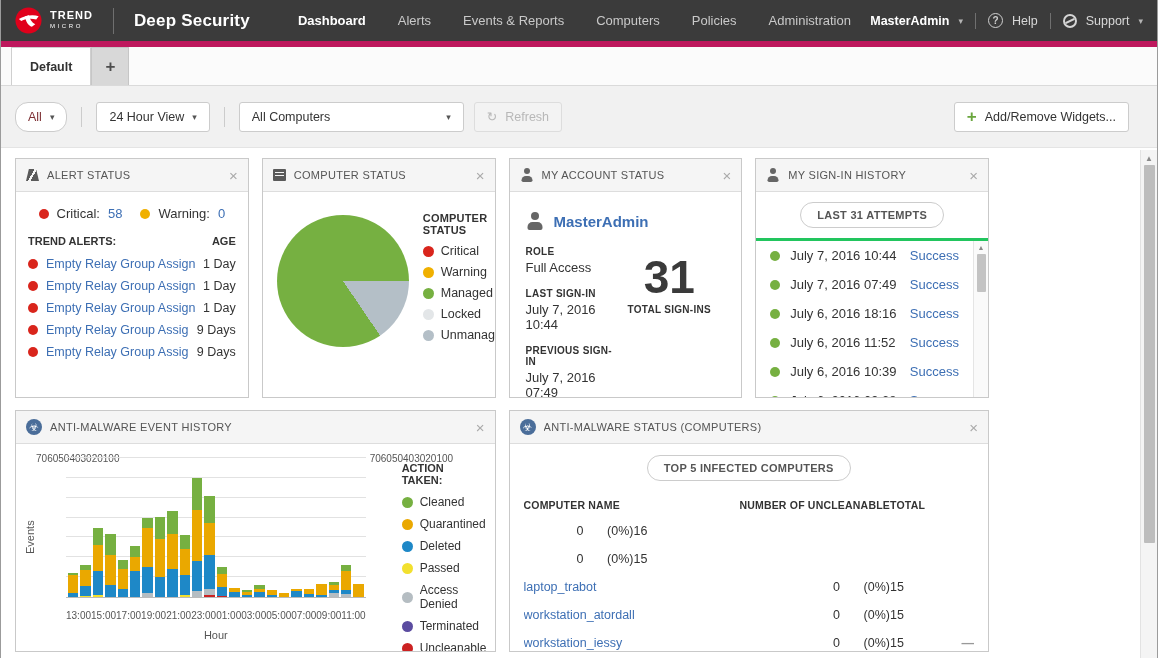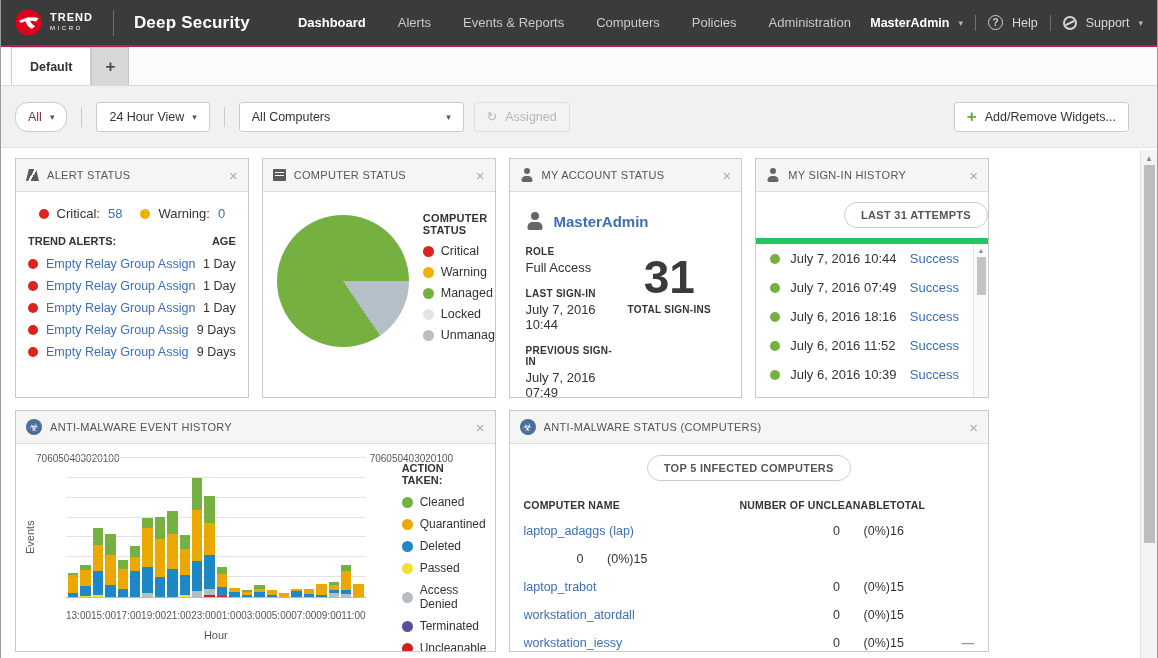--- a/index.html
+++ b/index.html
@@ -1,21 +1,21 @@
 <!DOCTYPE html>
 <html><head>
 <meta charset="utf-8">
 <style>
   * { margin:0; padding:0; box-sizing:border-box; }
   html,body { width:1158px; height:658px; overflow:hidden; }
   body { font-family:"Liberation Sans", sans-serif; background:#fff; position:relative; font-size:13px; color:#333; }
   #app { width:1158px; height:658px; border-left:1px solid #9b9b9b; border-right:1px solid #9b9b9b; position:relative; overflow:hidden; }
 
   
-  .topnav { height:47px; background:#3b3b3b; border-bottom:2px solid #be185d; display:flex; align-items:center; padding:0 14px; }
+  .topnav { height:47px; background:#3b3b3b; border-bottom:6px solid #be185d; display:flex; align-items:center; padding:0 14px; }
   .brand { display:flex; align-items:center; gap:8px; }
   .logo { width:27px; height:27px; flex:0 0 auto; }
   .trendblock { display:flex; flex-direction:column; line-height:10px; }
   .trend-word { color:#fff; font-weight:bold; font-size:11px; letter-spacing:1px; }
   .micro-word { color:#fff; font-size:6px; letter-spacing:2.6px; margin-top:1px; }
   .brand-divider { width:1px; height:26px; background:#6f6f6f; margin:0 12px; }
   .product-name { color:#fff; font-size:17px; font-weight:bold; letter-spacing:.2px; }
   .nav-menu { display:flex; align-items:center; gap:32px; margin-left:48px; }
   .nav-menu a { color:#c9c9c9; text-decoration:none; font-size:13px; cursor:pointer; }
   .nav-menu a.active { color:#fff; font-weight:bold; }
@@ -91,21 +91,21 @@
   .acct-user .link { font-size:15px; font-weight:bold; }
   .acct-cols { display:flex; }
   .acct-left { flex:1; }
   .flabel { font-size:10px; font-weight:bold; color:#333; letter-spacing:.3px; margin-bottom:3px; }
   .fval { font-size:13px; color:#333; margin-bottom:13px; }
   .acct-right { width:112px; text-align:center; padding-top:8px; }
   .bignum { font-size:46px; font-weight:bold; color:#3a3a3a; line-height:1; }
   .bignum-label { font-size:10px; font-weight:bold; color:#333; letter-spacing:.3px; margin-top:4px; }
 
   
-  .sih-btnrow { display:flex; justify-content:flex-end; padding:10px 0; border-bottom:6px solid #22c55e; }
+  .sih-btnrow { display:flex; justify-content:center; padding:10px 0; border-bottom:3px solid #22c55e; }
   .pill-btn { border:1px solid #ccc; border-radius:14px; background:#fff; font-size:11px; font-weight:bold; color:#555; letter-spacing:.3px; padding:6px 16px; cursor:pointer; }
   .sih-list { position:relative; padding-right:15px; }
   .sih-row { display:flex; align-items:center; gap:10px; padding:7px 6px 7px 14px; font-size:13px; }
   .sih-date { flex:1; }
   .sih-row .link { margin-right:8px; }
   .vscroll { position:absolute; top:0; right:0; bottom:0; width:15px; background:#fafafa; border-left:1px solid #e5e5e5; display:flex; flex-direction:column; align-items:center; }
   .vscroll .arr { font-size:7px; color:#8a8a8a; padding:3px 0; cursor:pointer; }
   .vscroll .thumb { width:9px; height:38px; background:#c3c3c3; border-radius:1px; cursor:grab; }
   .vscroll .spacer { flex:1; }
 
@@ -205,21 +205,21 @@
       <span>24 Hour View</span>
       <span class="caret">▾</span>
     </button>
     <span class="tool-sep"></span>
     <button class="btn select">
       <span>All Computers</span>
       <span class="caret">▾</span>
     </button>
     <button class="btn btn-disabled">
       <span>↻</span>
-      <span>Assigned</span>
+      <span>Refresh</span>
     </button>
     <button class="btn btn-addremove">
       <span class="plus-icon">+</span>
       <span>Add/Remove Widgets...</span>
     </button>
   </div>
 
   <div class="widgets">
 
     <div class="widget">
@@ -639,21 +639,20 @@
       <div class="ams-table">
         <div class="ams-hrow">
           <span class="c-name">COMPUTER NAME</span>
           <span class="h-unc">NUMBER OF UNCLEANABLE</span>
           <span class="c-total">TOTAL</span>
           <span class="c-trend"></span>
         </div>
         <div>
 
             <div class="ams-row">
-              <a class="link c-name">laptop_adaggs (lap)</a>
               <span class="c-unc">0</span>
               <span class="c-pct">(0%)</span>
               <span class="c-total">16</span>
               <span class="c-trend trend-up"></span>
             </div>
 
             <div class="ams-row">
               <span class="c-unc">0</span>
               <span class="c-pct">(0%)</span>
               <span class="c-total">15</span>

